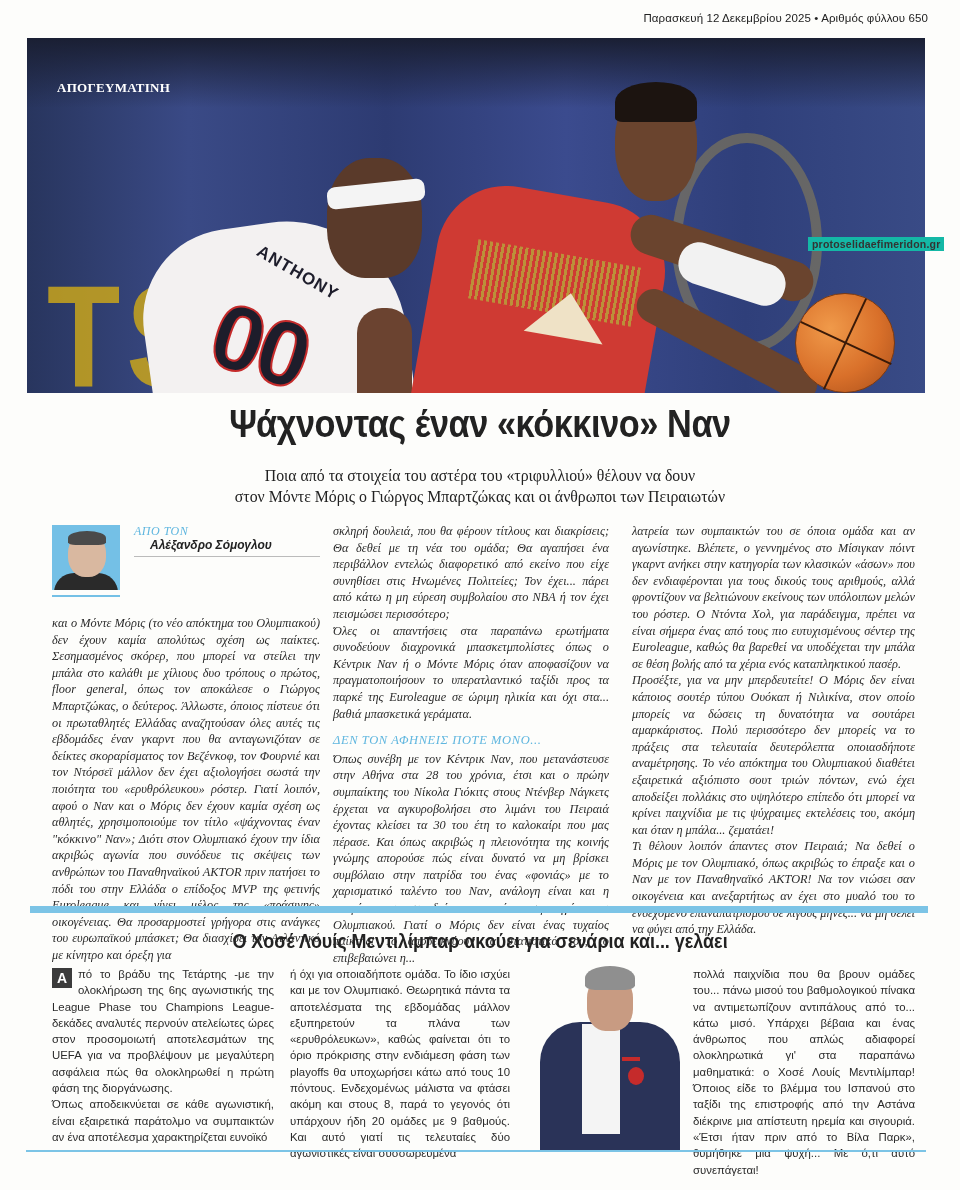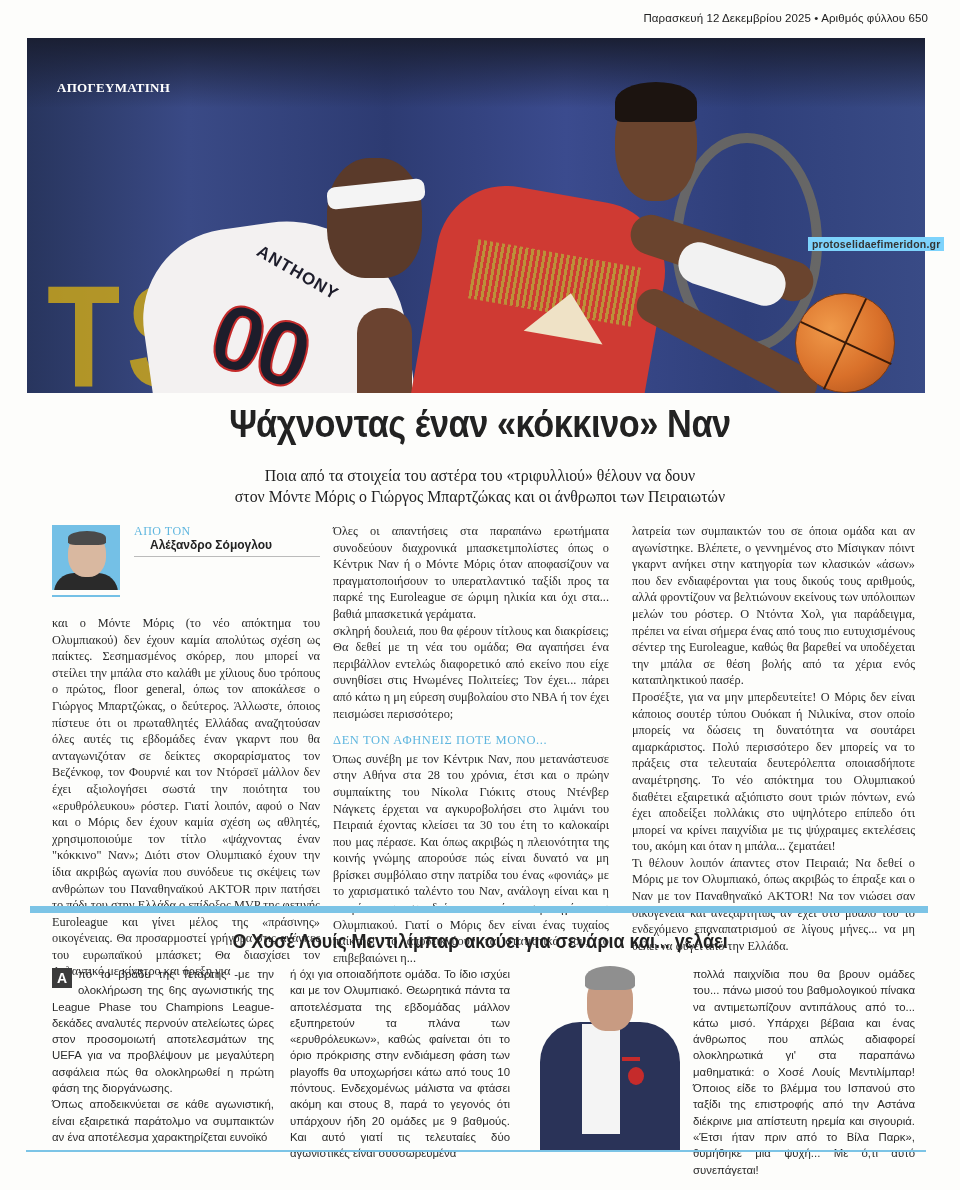--- a/index.html
+++ b/index.html
@@ -48,38 +48,38 @@
   .p2-gold { position:absolute; left:445px; top:215px; width:165px; height:60px; background:repeating-linear-gradient(90deg,#b99a3a 0 3px,#cf3a33 3px 6px); transform:rotate(10deg); opacity:0.9; }
   .p2-mtn { position:absolute; left:500px; top:255px; width:0; height:0; border-left:40px solid transparent; border-right:40px solid transparent; border-bottom:45px solid #efe2c6; transform:rotate(10deg); }
   .p2-arm { position:absolute; left:600px; top:200px; width:190px; height:40px; background:#6a442e; border-radius:20px; transform:rotate(18deg); }
   .p2-sleeve { position:absolute; left:650px; top:215px; width:110px; height:42px; background:#f2f2f2; border-radius:20px; transform:rotate(18deg); }
   .p2-arm2 { position:absolute; left:600px; top:290px; width:200px; height:34px; background:#6a442e; border-radius:18px; transform:rotate(28deg); }
   .ball { position:absolute; left:768px; top:255px; width:100px; height:100px; border-radius:50%;
     background: radial-gradient(circle at 35% 35%, #f09a4a 0%, #d9702a 55%, #a84e1a 100%); border:1px solid #7a3a12; }
   .ball::before { content:""; position:absolute; left:48px; top:0; width:2px; height:100px; background:#3a1a08; transform:rotate(25deg); }
   .ball::after { content:""; position:absolute; left:0; top:48px; width:100px; height:2px; background:#3a1a08; transform:rotate(25deg); }
   .watermark {
-    position:absolute; left:808px; top:237px; background:#7dd3fc; padding:1px 4px;
+    position:absolute; left:808px; top:237px; background:#14b8a6; padding:1px 4px;
     font-size:10.5px; font-weight:bold; color:#333; letter-spacing:0.2px;
   }
 
   
   .headline {
     position:absolute; left:0; width:960px; top:402px; text-align:center;
     font-family:"Liberation Sans",sans-serif; font-size:39px; color:#222;
     transform: scaleX(0.88); letter-spacing:-0.5px;
   }
   .subhead {
     position:absolute; left:0; width:960px; top:465px; text-align:center;
     font-family:"Liberation Serif",serif; font-size:17px; line-height:21px; color:#222;
     transform: scaleX(0.93);
   }
 
   
-  .col { position:absolute; font-family:"Liberation Serif",serif; font-size:12.3px; line-height:16.6px; color:#2a2a2a; text-align:justify; }
+  .col { position:absolute; font-family:"Liberation Serif",serif; font-size:12.3px; line-height:16.6px; color:#2a2a2a; text-align:justify;font-style:italic; }
   .col p { margin:0; }
   .c1 { left:52px; top:523px; width:268px; }
   .c2 { left:333px; top:523px; width:276px; }
   .c3 { left:632px; top:523px; width:283px; }
 
   .author-box { position:relative; height:92px; }
   .author-photo { position:absolute; left:0; top:2px; width:68px; height:65px; background:#74c0e6; overflow:hidden; }
   .author-photo .face { position:absolute; left:16px; top:8px; width:38px; height:44px; background:#d9b8a0; border-radius:45%; }
   .author-photo .hair { position:absolute; left:16px; top:6px; width:38px; height:14px; background:#4a4a4a; border-radius:50% 50% 20% 20%; }
   .author-photo .shirt { position:absolute; left:2px; top:48px; width:64px; height:25px; background:#2a2a2a; border-radius:20px 20px 0 0; }
@@ -162,22 +162,22 @@
     </div>
     <div class="author-rule"></div>
     <div class="author-by">ΑΠΟ ΤΟΝ</div>
     <div class="author-name">Αλέξανδρο Σόμογλου</div>
     <div class="author-line"></div>
   </div>
   <p class="rest">και ο Μόντε Μόρις (το νέο απόκτημα του Ολυμπιακού) δεν έχουν καμία απολύτως σχέση ως παίκτες. Σεσημασμένος σκόρερ, που μπορεί να στείλει την μπάλα στο καλάθι με χίλιους δυο τρόπους ο πρώτος, floor general, όπως τον αποκάλεσε ο Γιώργος Μπαρτζώκας, ο δεύτερος. Άλλωστε, όποιος πίστευε ότι οι πρωταθλητές Ελλάδας αναζητούσαν όλες αυτές τις εβδομάδες έναν γκαρντ που θα ανταγωνιζόταν σε δείκτες σκοραρίσματος τον Βεζένκοφ, τον Φουρνιέ και τον Ντόρσεϊ μάλλον δεν έχει αξιολογήσει σωστά την ποιότητα του «ερυθρόλευκου» ρόστερ. Γιατί λοιπόν, αφού ο Ναν και ο Μόρις δεν έχουν καμία σχέση ως αθλητές, χρησιμοποιούμε τον τίτλο «ψάχνοντας έναν "κόκκινο" Ναν»; Διότι στον Ολυμπιακό έχουν την ίδια ακριβώς αγωνία που συνόδευε τις σκέψεις των ανθρώπων του Παναθηναϊκού AKTOR πριν πατήσει το πόδι του στην Ελλάδα ο επίδοξος MVP της φετινής Euroleague και γίνει μέλος της «πράσινης» οικογένειας. Θα προσαρμοστεί γρήγορα στις ανάγκες του ευρωπαϊκού μπάσκετ; Θα διασχίσει τον Ατλαντικό με κίνητρο και όρεξη για</p>
 </div>
 
 <div class="col c2">
+  <p>σκληρή δουλειά, που θα φέρουν τίτλους και διακρίσεις; Θα δεθεί με τη νέα του ομάδα; Θα αγαπήσει ένα περιβάλλον εντελώς διαφορετικό από εκείνο που είχε συνηθίσει στις Ηνωμένες Πολιτείες; Τον έχει... πάρει από κάτω η μη εύρεση συμβολαίου στο NBA ή τον έχει πεισμώσει περισσότερο;</p>
   <p>Όλες οι απαντήσεις στα παραπάνω ερωτήματα συνοδεύουν διαχρονικά μπασκετμπολίστες όπως ο Κέντρικ Ναν ή ο Μόντε Μόρις όταν αποφασίζουν να πραγματοποιήσουν το υπερατλαντικό ταξίδι προς τα παρκέ της Euroleague σε ώριμη ηλικία και όχι στα... βαθιά μπασκετικά γεράματα.</p>
-  <p>σκληρή δουλειά, που θα φέρουν τίτλους και διακρίσεις; Θα δεθεί με τη νέα του ομάδα; Θα αγαπήσει ένα περιβάλλον εντελώς διαφορετικό από εκείνο που είχε συνηθίσει στις Ηνωμένες Πολιτείες; Τον έχει... πάρει από κάτω η μη εύρεση συμβολαίου στο NBA ή τον έχει πεισμώσει περισσότερο;</p>
   <div class="section-label">ΔΕΝ ΤΟΝ ΑΦΗΝΕΙΣ ΠΟΤΕ ΜΟΝΟ...</div>
   <p>Όπως συνέβη με τον Κέντρικ Ναν, που μετανάστευσε στην Αθήνα στα 28 του χρόνια, έτσι και ο πρώην συμπαίκτης του Νίκολα Γιόκιτς στους Ντένβερ Νάγκετς έρχεται να αγκυροβολήσει στο λιμάνι του Πειραιά έχοντας κλείσει τα 30 του έτη το καλοκαίρι που μας πέρασε. Και όπως ακριβώς η πλειονότητα της κοινής γνώμης απορούσε πώς είναι δυνατό να μη βρίσκει συμβόλαιο στην πατρίδα του ένας «φονιάς» με το χαρισματικό ταλέντο του Ναν, ανάλογη είναι και η απορία που συνοδεύει τον νέο «στρατηγό» του Ολυμπιακού. Γιατί ο Μόρις δεν είναι ένας τυχαίος παίκτης! Το αποδεικνύουν τα στατιστικά του, το επιβεβαιώνει η...</p>
 </div>
 
 <div class="col c3">
   <p>λατρεία των συμπαικτών του σε όποια ομάδα και αν αγωνίστηκε. Βλέπετε, ο γεννημένος στο Μίσιγκαν πόιντ γκαρντ ανήκει στην κατηγορία των κλασικών «άσων» που δεν ενδιαφέρονται για τους δικούς τους αριθμούς, αλλά φροντίζουν να βελτιώνουν εκείνους των υπόλοιπων μελών του ρόστερ. Ο Ντόντα Χολ, για παράδειγμα, πρέπει να είναι σήμερα ένας από τους πιο ευτυχισμένους σέντερ της Euroleague, καθώς θα βαρεθεί να υποδέχεται την μπάλα σε θέση βολής από τα χέρια ενός καταπληκτικού πασέρ.</p>
   <p>Προσέξτε, για να μην μπερδευτείτε! Ο Μόρις δεν είναι κάποιος σουτέρ τύπου Ουόκαπ ή Νιλικίνα, στον οποίο μπορείς να δώσεις τη δυνατότητα να σουτάρει αμαρκάριστος. Πολύ περισσότερο δεν μπορείς να το πράξεις στα τελευταία δευτερόλεπτα οποιασδήποτε αναμέτρησης. Το νέο απόκτημα του Ολυμπιακού διαθέτει εξαιρετικά αξιόπιστο σουτ τριών πόντων, ενώ έχει αποδείξει πολλάκις στο υψηλότερο επίπεδο ότι μπορεί να κρίνει παιχνίδια με τις ψύχραιμες εκτελέσεις του, ακόμη και όταν η μπάλα... ζεματάει!</p>
   <p>Τι θέλουν λοιπόν άπαντες στον Πειραιά; Να δεθεί ο Μόρις με τον Ολυμπιακό, όπως ακριβώς το έπραξε και ο Ναν με τον Παναθηναϊκό AKTOR! Να τον νιώσει σαν οικογένεια και ανεξαρτήτως αν έχει στο μυαλό του το ενδεχόμενο επαναπατρισμού σε λίγους μήνες... να μη θέλει να φύγει από την Ελλάδα.</p>
 </div>
 

